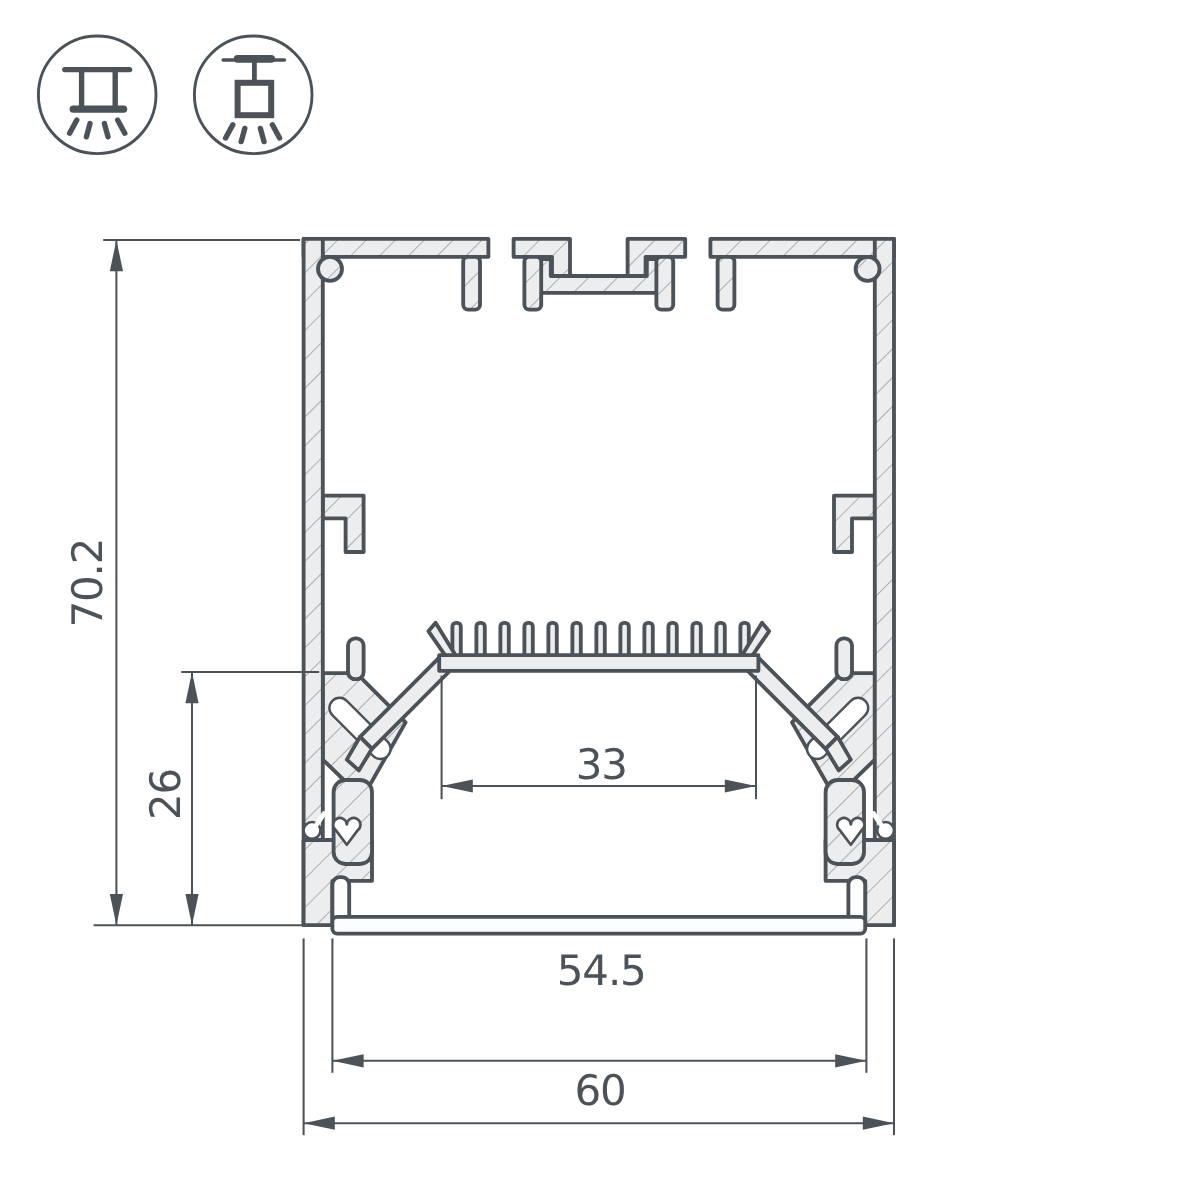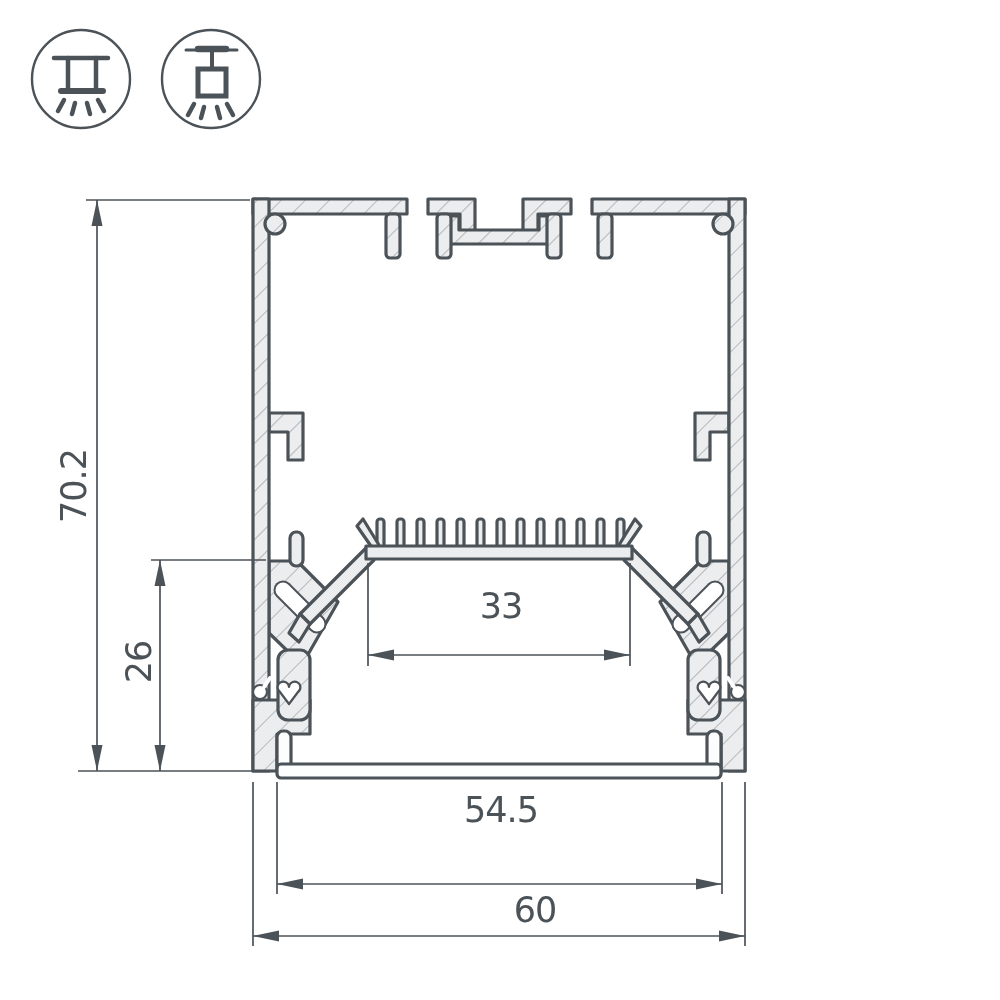--- a/index.html
+++ b/index.html
@@ -186,19 +186,19 @@
       <line class="dim" x1="253" y1="936" x2="745" y2="936"></line>
       <polygon class="arrow" points="253,936 279,930.5 279,941.5"></polygon>
       <polygon class="arrow" points="745,936 719,930.5 719,941.5"></polygon>
     </g>
   </svg>
 
   <div class="dim-label vert" style="left:74px;top:486px;">70.2</div>
 
   <div class="dim-label vert" style="left:139px;top:662px;">26</div>
 
-  <div class="dim-label" style="left:501px;top:606px;">33</div>
+  <div class="dim-label" style="left:501px;top:638px;">33</div>
 
   <div class="dim-label" style="left:501px;top:810px;">54.5</div>
 
-  <div class="dim-label" style="left:500px;top:910px;margin-left:35px;">60</div>
+  <div class="dim-label" style="left:500px;top:910px;">60</div>
 
 </div>
 
 </body></html>

